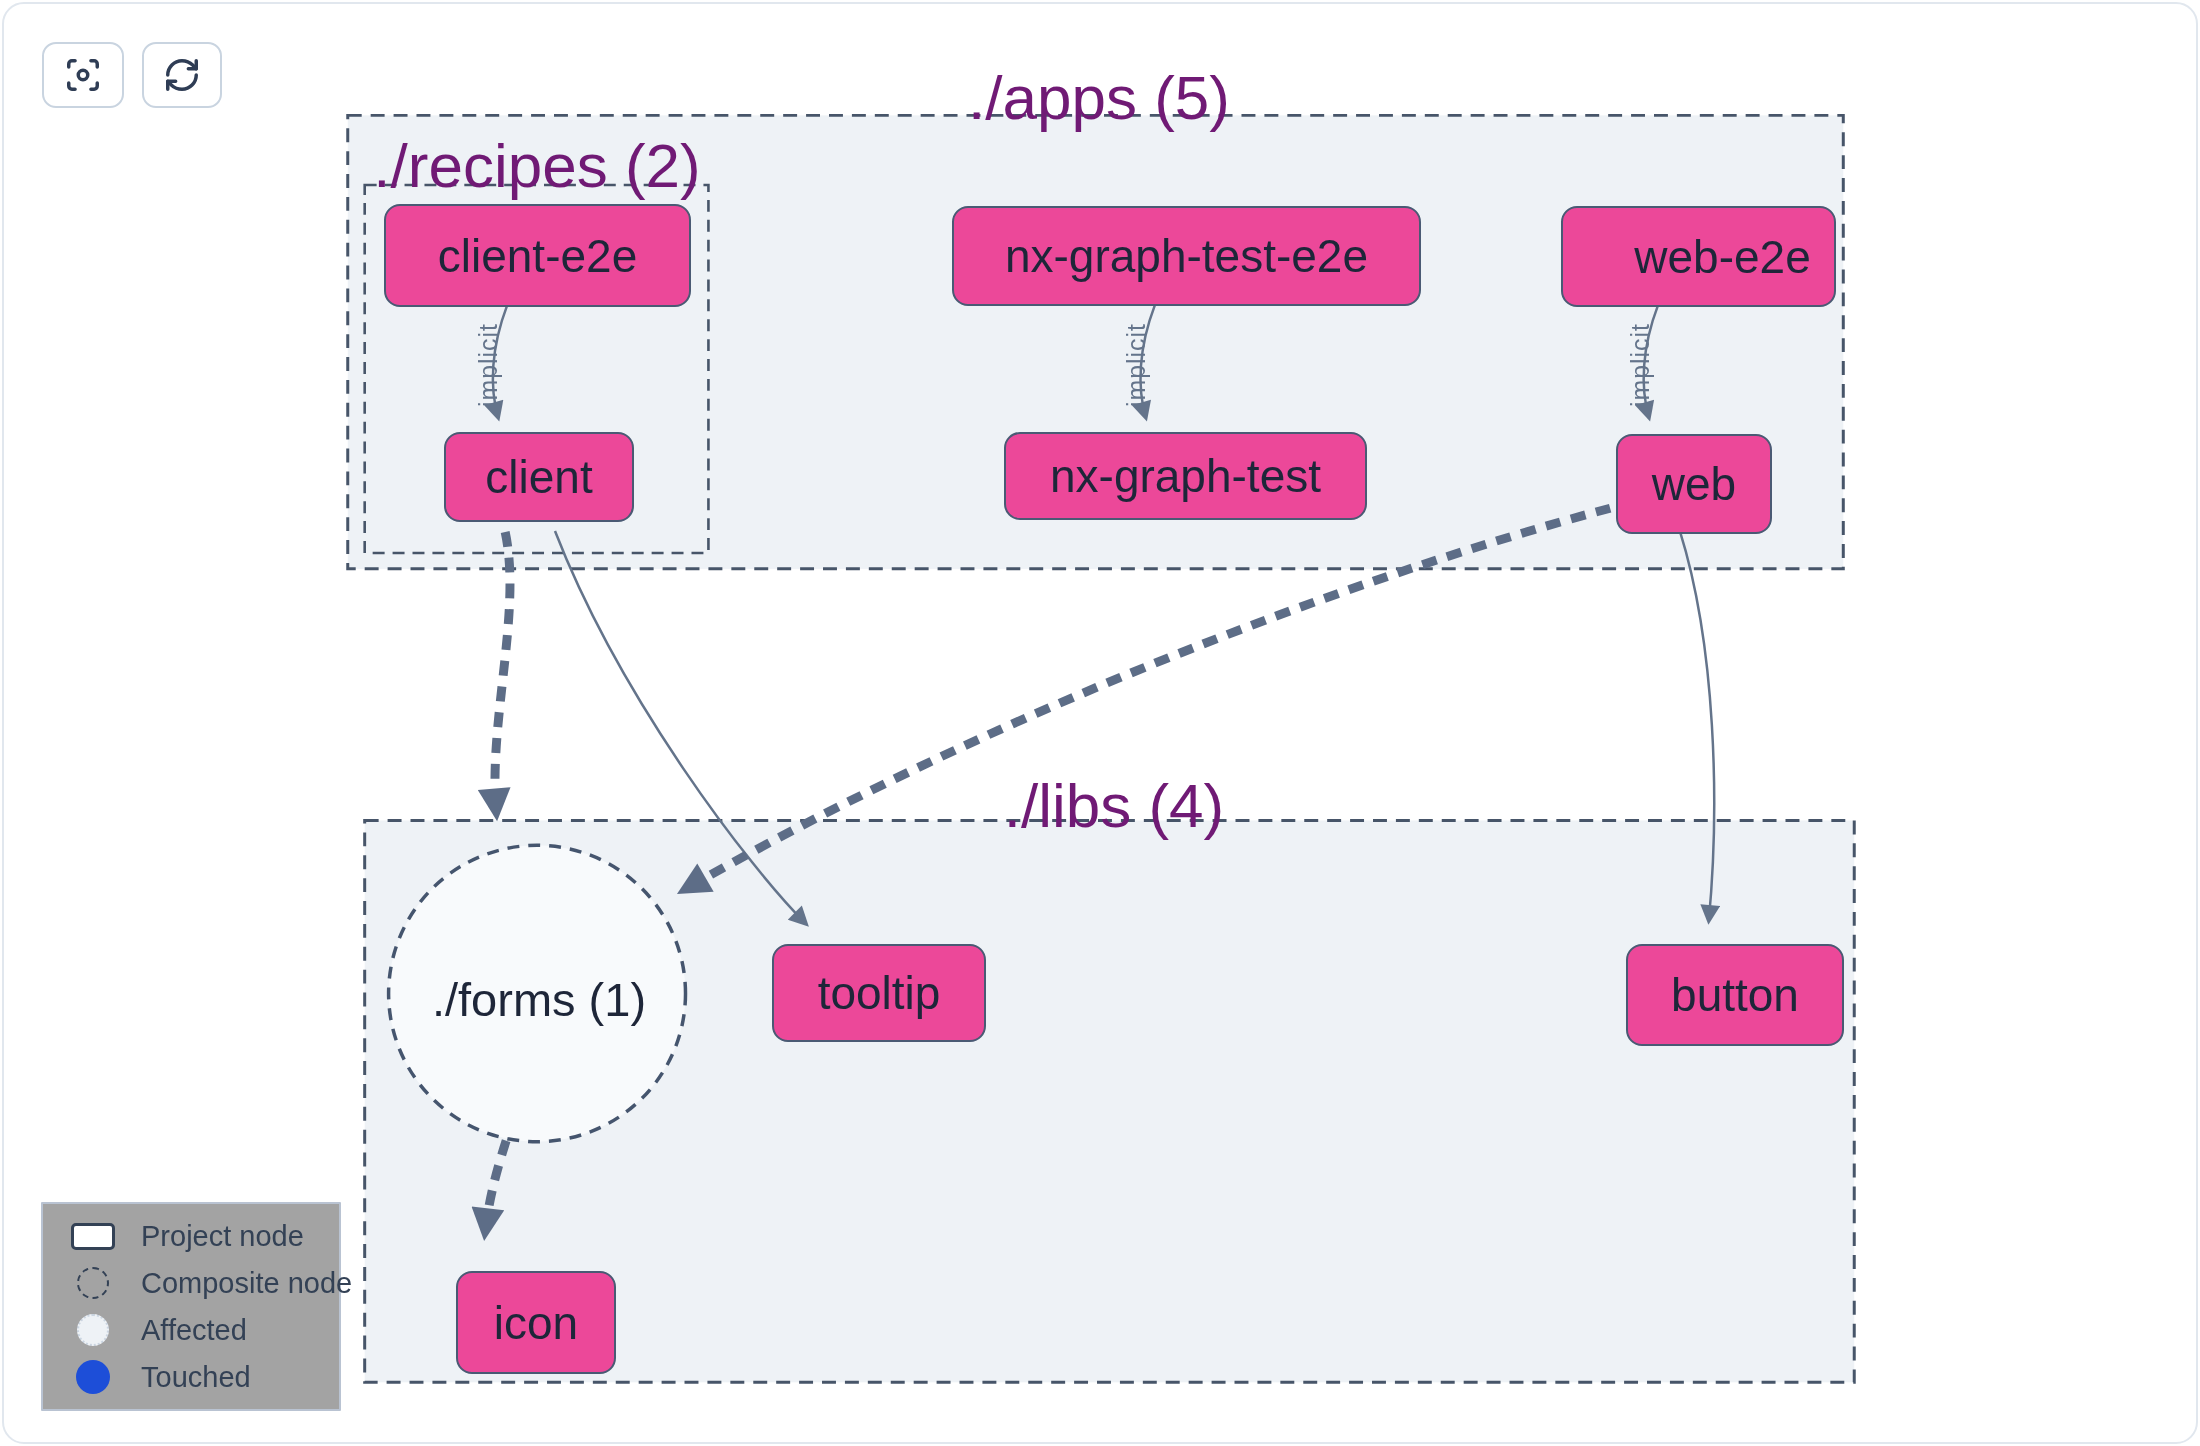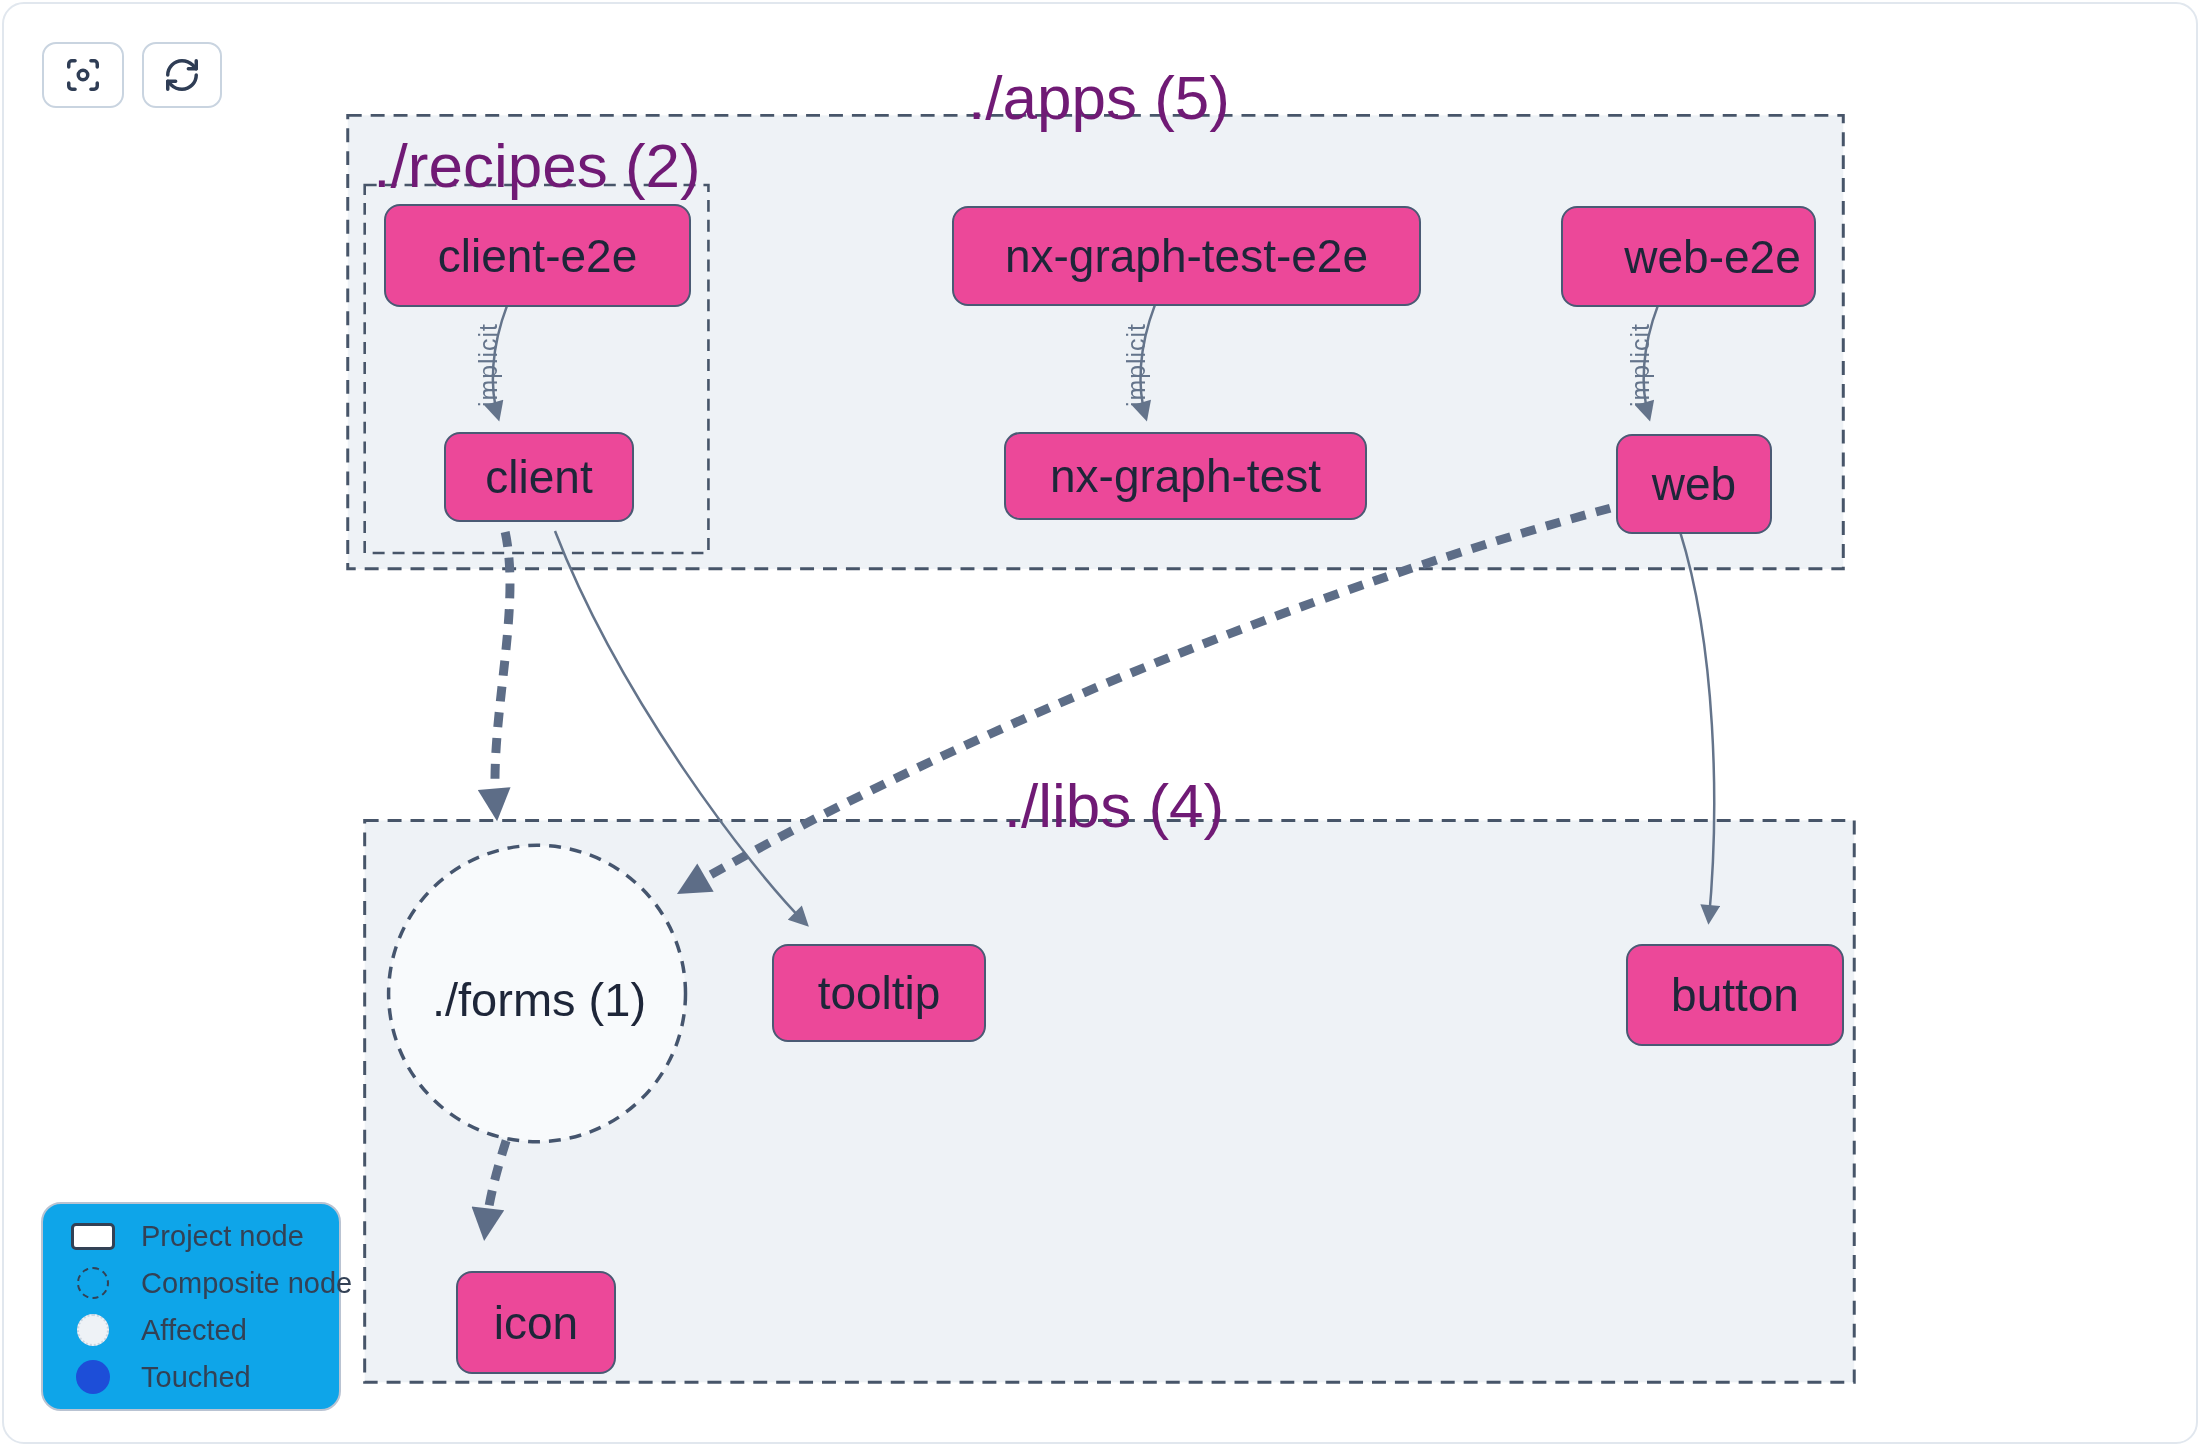--- a/index.html
+++ b/index.html
@@ -25,21 +25,21 @@
     font-size:47px;color:#1e2639;white-space:nowrap;cursor:pointer;
   }
   .tool-btn{
     position:absolute;top:38px;width:82px;height:66px;box-sizing:border-box;
     border:2px solid #c9d4e0;border-radius:14px;background:#ffffff;
     display:flex;align-items:center;justify-content:center;cursor:pointer;
   }
   .tool-btn svg{stroke:#2f3d55;fill:none;stroke-width:2.2;stroke-linecap:round;stroke-linejoin:round;}
   .legend{
     position:absolute;left:37px;top:1198px;width:300px;height:209px;
-    box-sizing:border-box;background:#0ea5e9;border:2px solid #b9c3d2;border-radius:20px;
+    box-sizing:border-box;background:#a3a3a3;border:2px solid #b9c3d2;border-radius:1px;
     display:flex;flex-direction:column;justify-content:center;padding-left:26px;gap:9px;
   }
   .legend-row{display:flex;align-items:center;height:38px;}
   .legend-swatch{width:48px;display:flex;align-items:center;justify-content:center;margin-right:24px;flex:0 0 48px;}
   .legend-row span.lbl{font-size:29px;color:#334155;white-space:nowrap;}
   .sw-rect{width:44px;height:27px;border:3px solid #334155;border-radius:5px;background:#ffffff;box-sizing:border-box;}
   .sw-dashed{width:32px;height:32px;border:2.5px dashed #334155;border-radius:50%;box-sizing:border-box;}
   .sw-affected{width:32px;height:32px;border:2px dotted #cbd5e1;background:#eef2f6;border-radius:50%;box-sizing:border-box;}
   .sw-touched{width:34px;height:34px;background:#1d4ed8;border-radius:50%;}
 </style>
@@ -83,21 +83,21 @@
   <div class="group-label" style="left:533px;top:131px;">./recipes (2)</div>
   <div class="group-label" style="left:1110px;top:771px;">./libs (4)</div>
   <div class="composite-label">./forms (1)</div>
 
   <div class="node" style="left:380px;top:200px;width:307px;height:103px;">
     <span>client-e2e</span>
   </div>
   <div class="node" style="left:948px;top:202px;width:469px;height:100px;">
     <span>nx-graph-test-e2e</span>
   </div>
-  <div class="node" style="left:1557px;top:202px;width:255px;height:101px;padding-left:48px;">
+  <div class="node" style="left:1557px;top:202px;width:275px;height:101px;padding-left:48px;">
     <span>web-e2e</span>
   </div>
   <div class="node" style="left:440px;top:428px;width:190px;height:90px;">
     <span>client</span>
   </div>
   <div class="node" style="left:1000px;top:428px;width:363px;height:88px;">
     <span>nx-graph-test</span>
   </div>
   <div class="node" style="left:1612px;top:430px;width:156px;height:100px;">
     <span>web</span>

